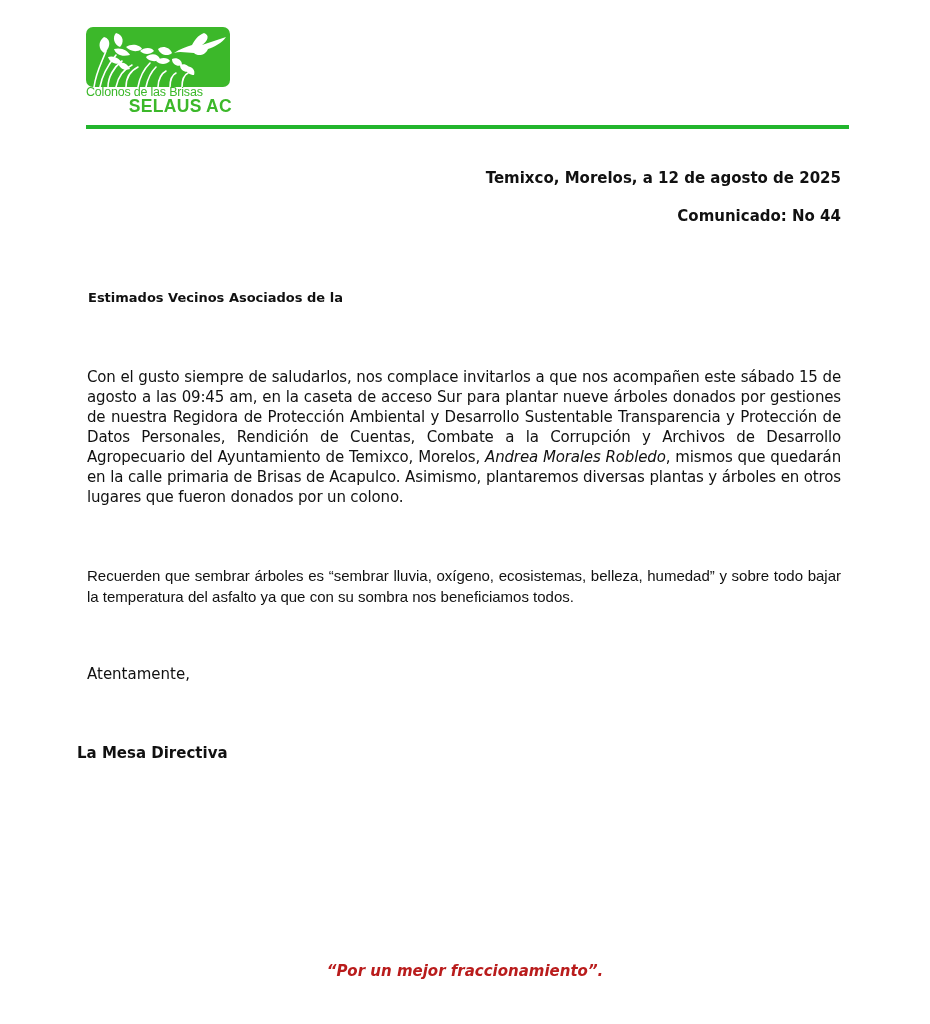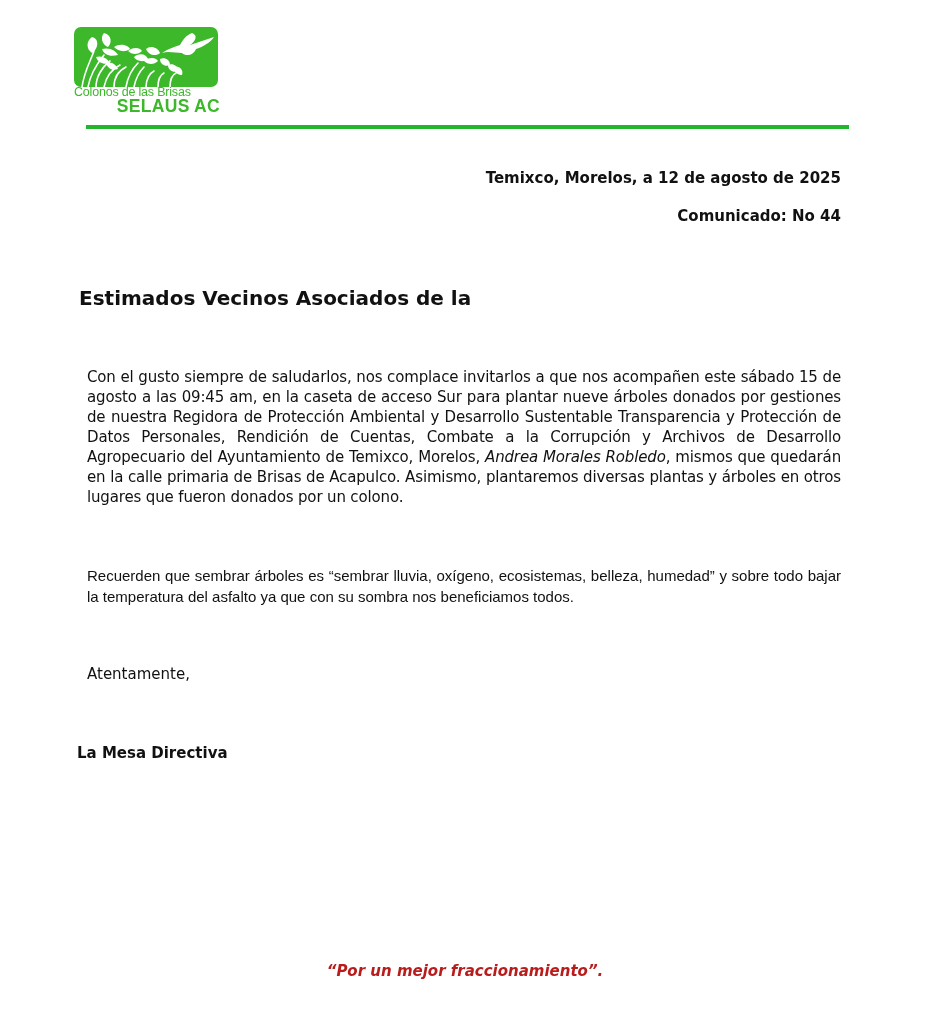--- a/index.html
+++ b/index.html
@@ -10,21 +10,21 @@
     body {
       width: 930px;
       height: 1024px;
       position: relative;
       overflow: hidden;
       font-family: "DejaVu Sans", sans-serif;
       color: #111111;
     }
     .logo {
       position: absolute;
-      left: 74px;
+      left: 86px;
       top: 27px;
       width: 146px;
     }
     .logo-box {
       width: 144px;
       height: 60px;
       background: #3cb82a;
       border-radius: 7px;
       position: relative;
       overflow: hidden;
@@ -66,24 +66,24 @@
       right: 89px;
       text-align: left;
       font-weight: bold;
       font-size: 15px;
       white-space: nowrap;
     }
     .date-line { top: 169px; }
     .comm-line { top: 207px; }
     .salutation {
       position: absolute;
-      left: 79px;
+      left: 88px;
       top: 288px;
       font-weight: bold;
-      font-size: 20px;
+      font-size: 13px;
       line-height: 20px;
       white-space: nowrap;
     }
     .para {
       position: absolute;
       left: 87px;
       width: 754px;
       font-size: 15px;
       line-height: 20px;
       text-align: justify;

